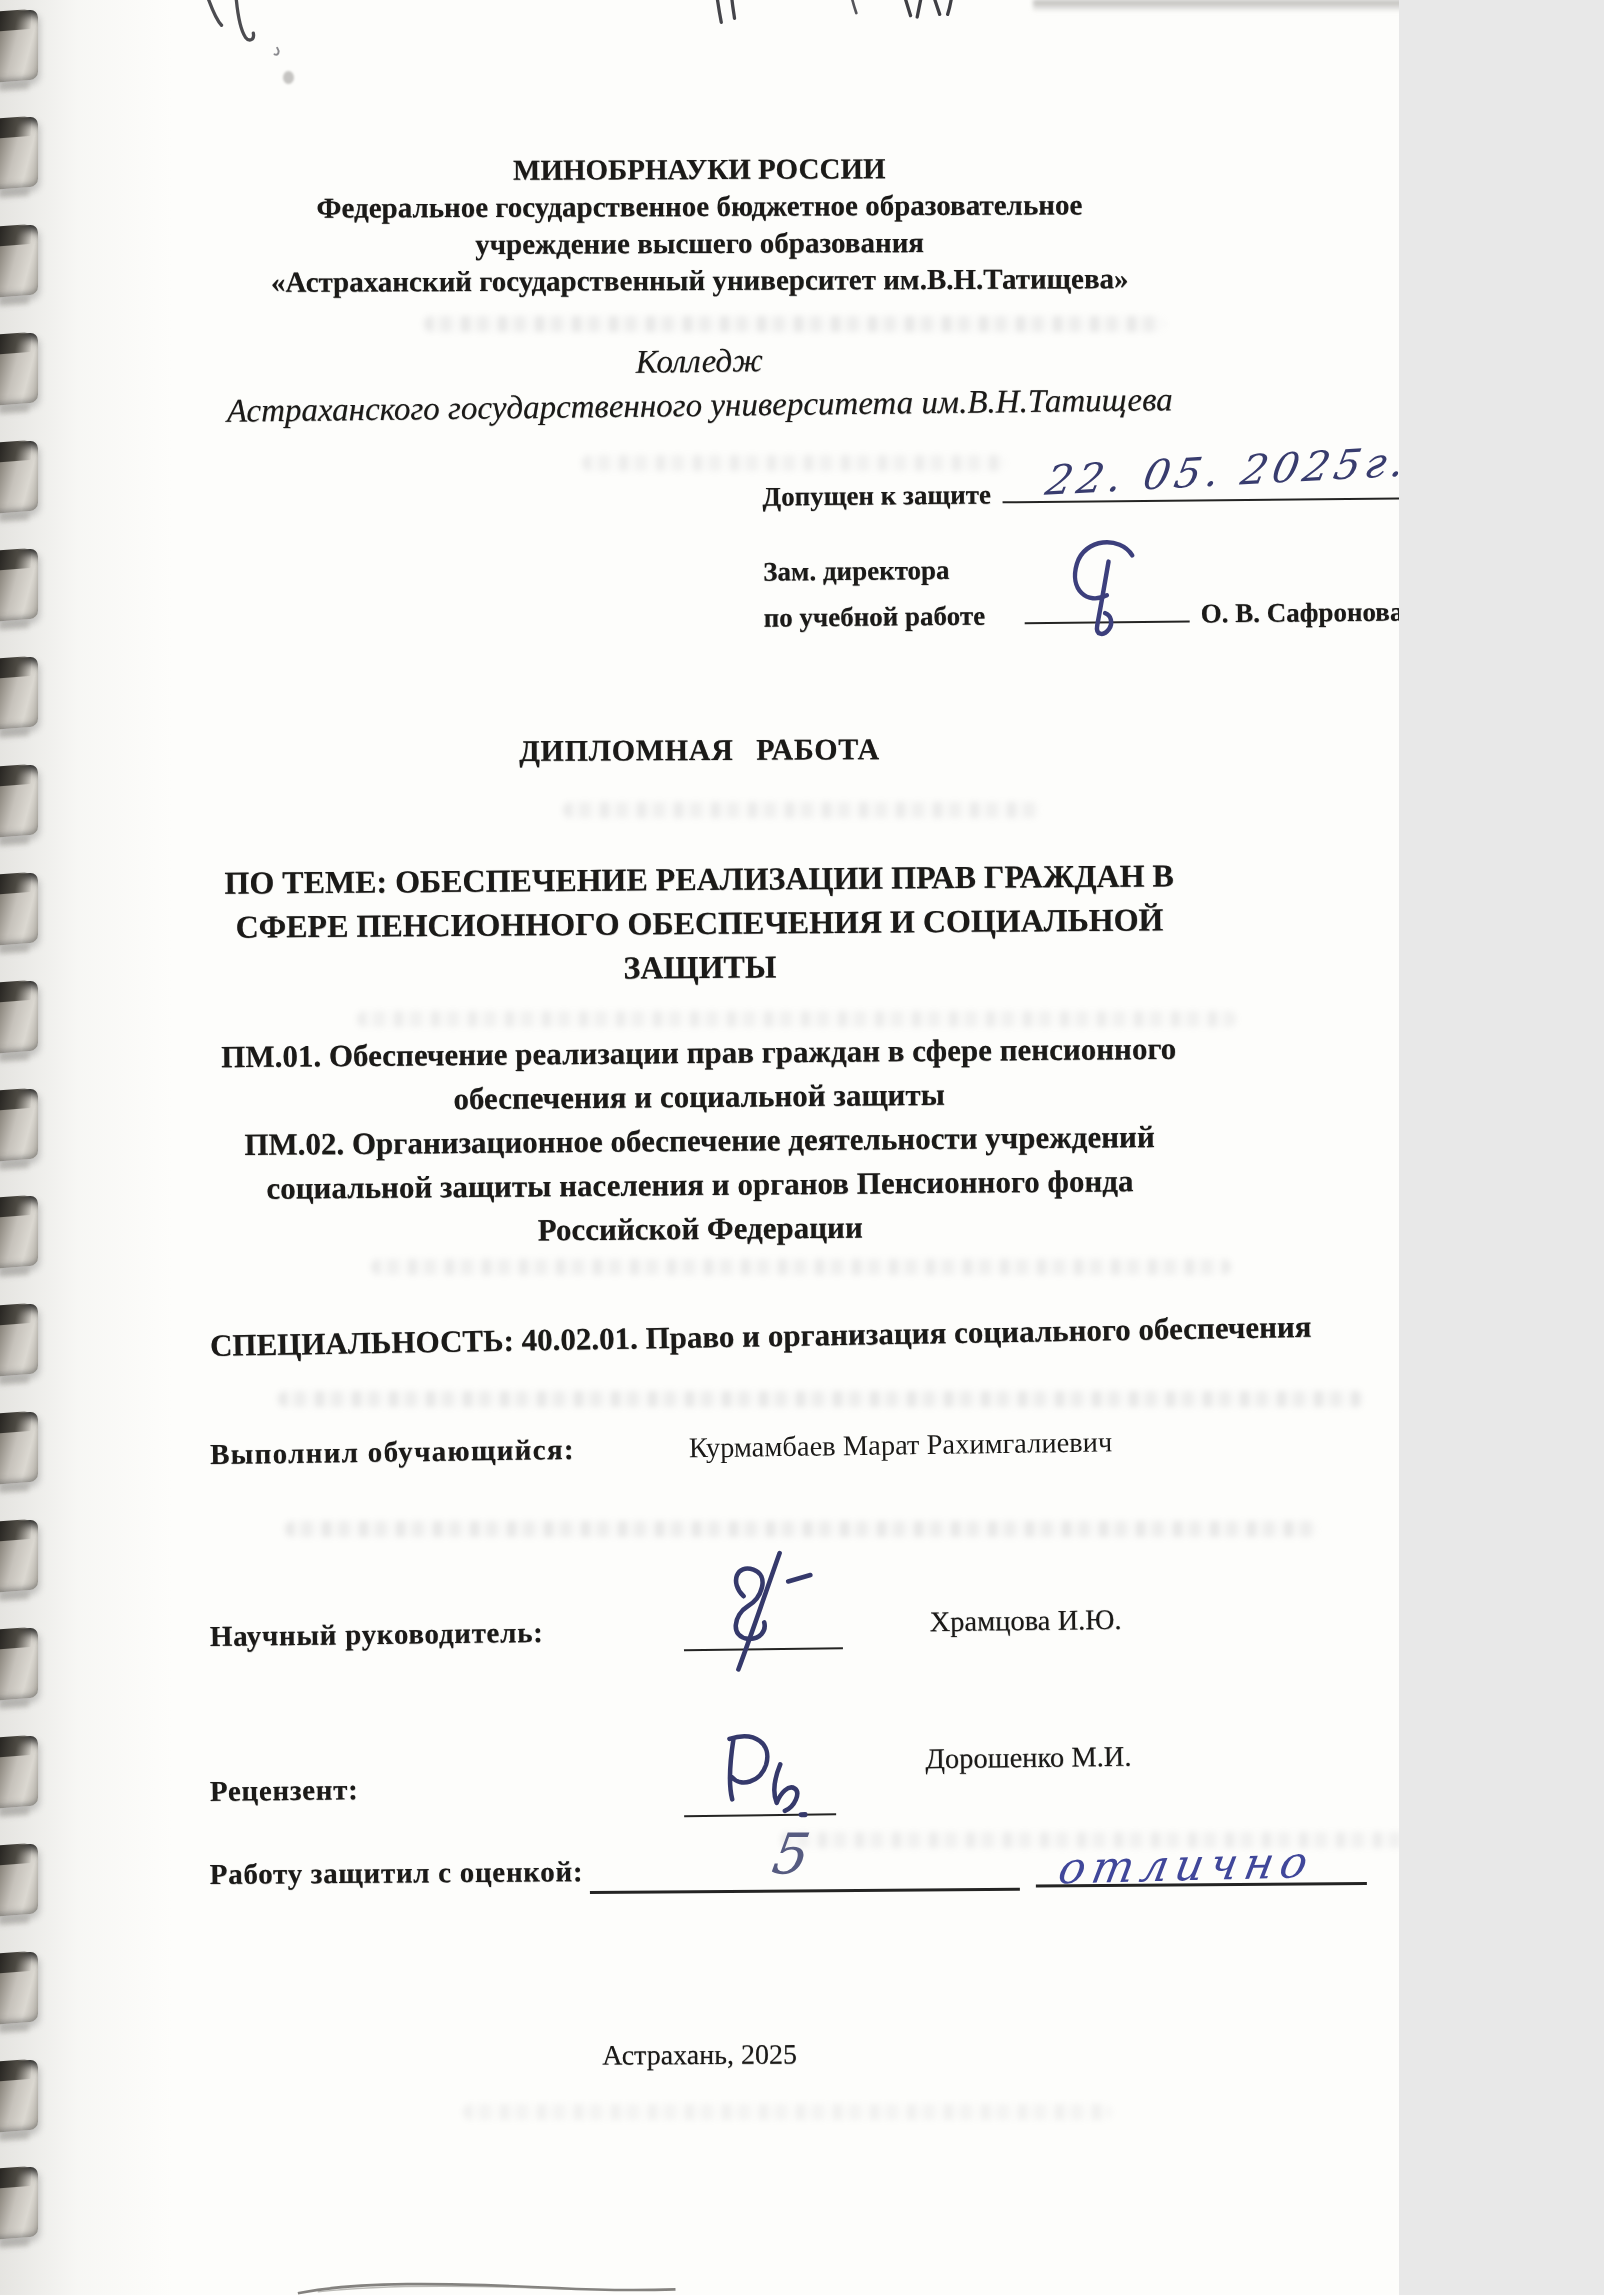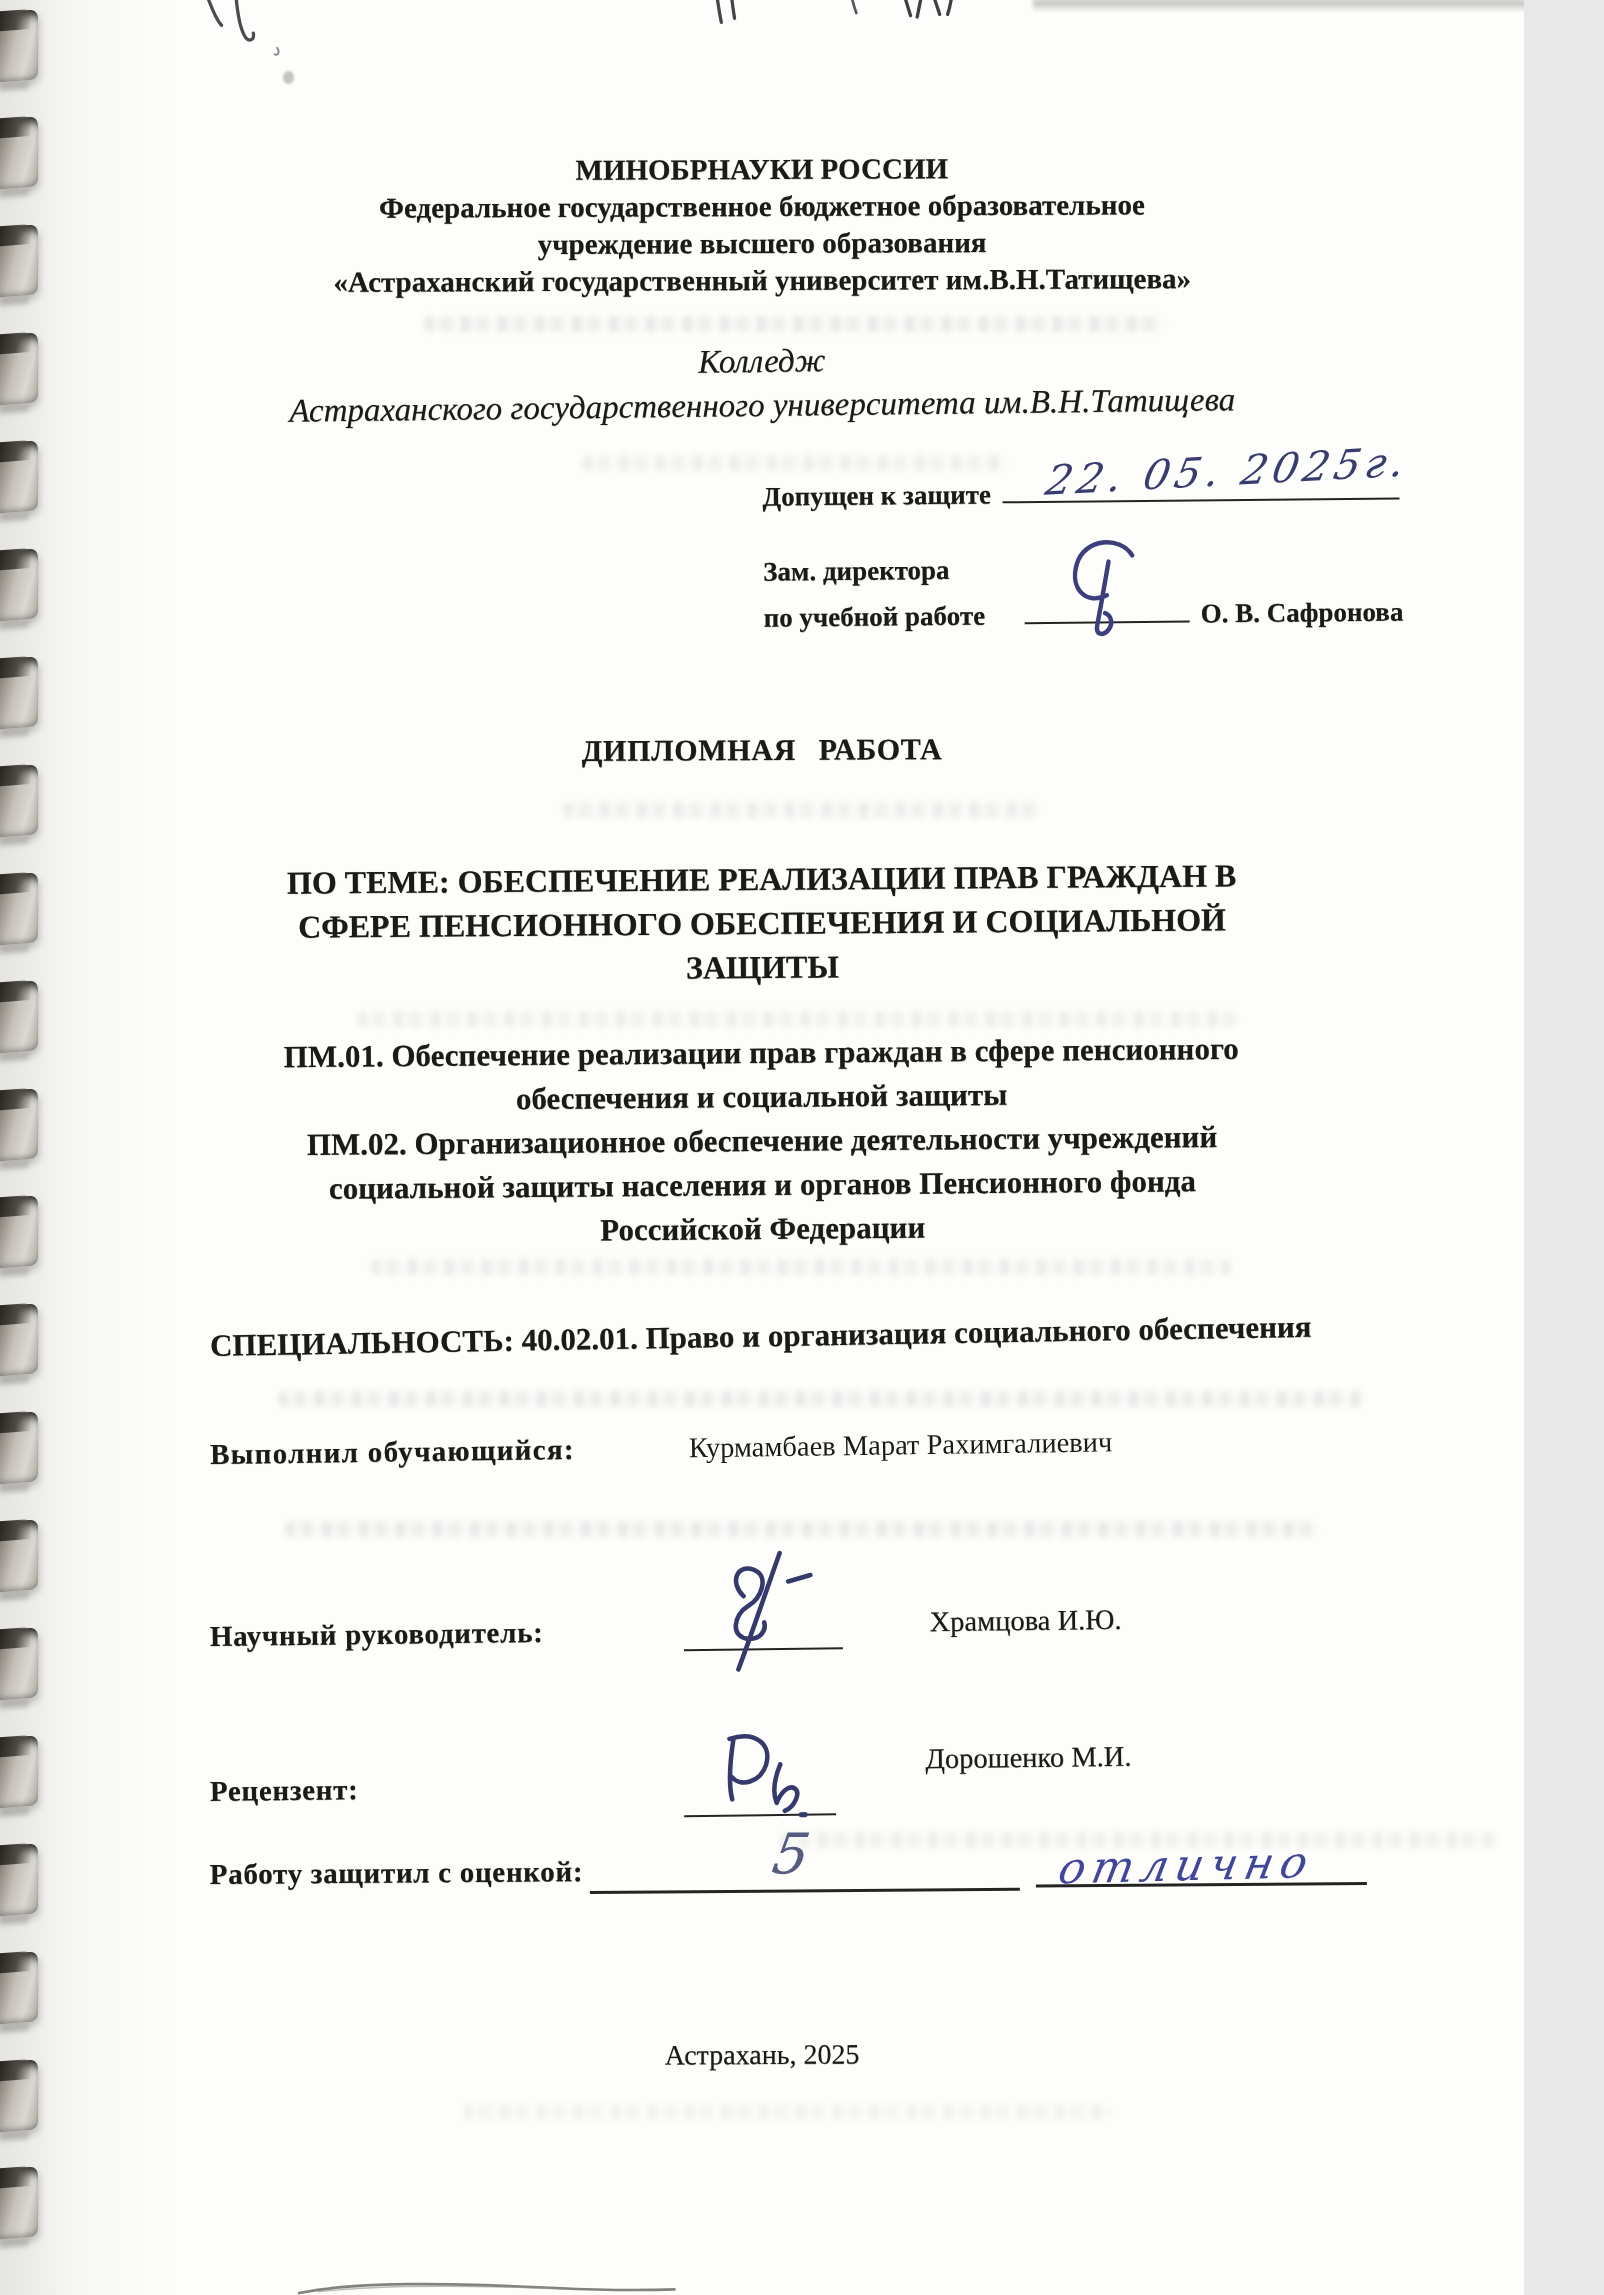--- a/index.html
+++ b/index.html
@@ -1,17 +1,17 @@
 <!DOCTYPE html>
 <html style="font-size:10.6px"><head>
 <meta charset="utf-8">
 <style>
   html,body{margin:0;padding:0;background:#e8e8e8;}
   .page{
-    position:relative; width:1524px; height:2295px; overflow:hidden;
+    position:relative; width:1399px; height:2295px; overflow:hidden;
     background:#fdfdfb;
     font-family:"Liberation Serif","DejaVu Serif",serif;
     color:#1b1a18;
   }
   
   .paper-shade{position:absolute;left:0;top:0;width:172px;height:100%;
     background:linear-gradient(90deg,rgba(190,188,182,.38),rgba(220,219,214,.18) 45%,rgba(255,255,255,0));}
   .top-smudge{position:absolute;left:1033px;top:0;width:572px;height:10.6px;
     background:linear-gradient(180deg,rgba(120,118,115,.55),rgba(200,198,195,.15));filter:blur(2px);}
   

